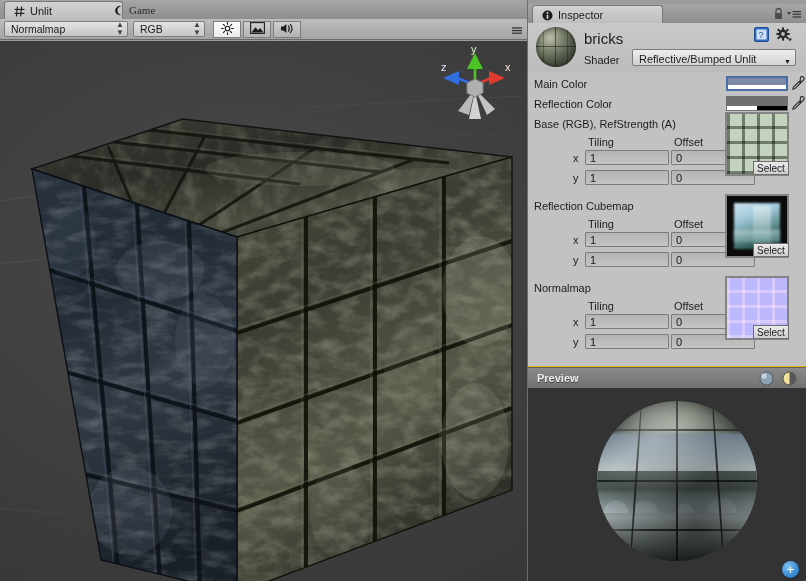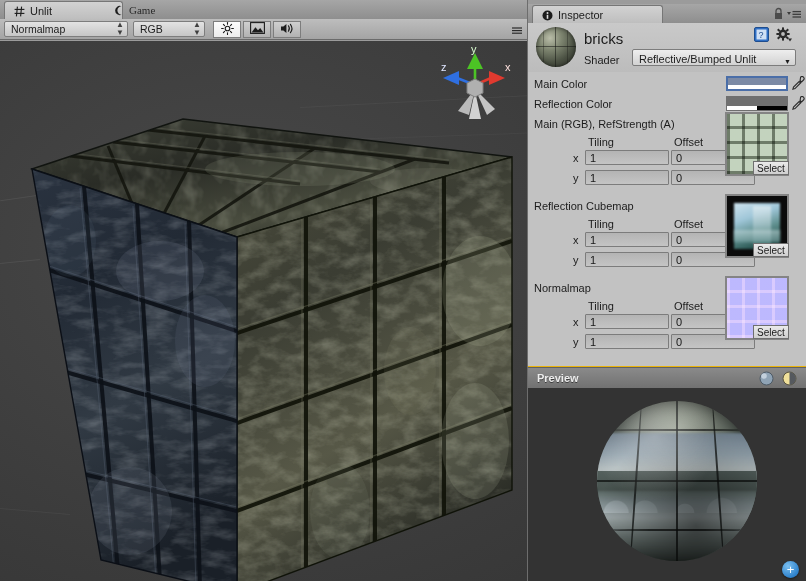--- a/index.html
+++ b/index.html
@@ -582,21 +582,21 @@
       <div class="swatch" style="left:198px;top:24px;">
         <div class="col" style="background:#6f6f6f;"></div>
         <div class="alpha" style="background:linear-gradient(90deg,#ffffff 0 50%,#000000 50% 100%);"></div>
       </div>
       <span class="eyedrop" style="left:263px;top:24px;">
         <svg width="14" height="15" viewBox="0 0 14 15">
           <path d="M9.6 1.2a2 2 0 0 1 2.9 2.8L10.6 6l-1-1-1 1 1 1-5.6 5.6-2.1.6.6-2.1L8.1 5.5l1 1 1-1-1-1Z" fill="none" stroke="#2b2b2b" stroke-width="1.1"></path>
         </svg>
       </span>
 
-      <div class="prow-label" style="left:6px;top:46px;">Main (RGB), RefStrength (A)</div>
+      <div class="prow-label" style="left:6px;top:46px;">Base (RGB), RefStrength (A)</div>
       <div class="subhdr" style="left:60px;top:64px;">Tiling</div>
       <div class="subhdr" style="left:146px;top:64px;">Offset</div>
       <div class="axislabel" style="left:45px;top:80px;">x</div>
       <div class="numfield" style="left:57px;top:78px;width:84px;">1</div>
       <div class="numfield" style="left:143px;top:78px;width:84px;">0</div>
       <div class="axislabel" style="left:45px;top:100px;">y</div>
       <div class="numfield" style="left:57px;top:98px;width:84px;">1</div>
       <div class="numfield" style="left:143px;top:98px;width:84px;">0</div>
       <div class="tex" style="left:197px;top:40px;">
         <div style="position:absolute;inset:0;background:

